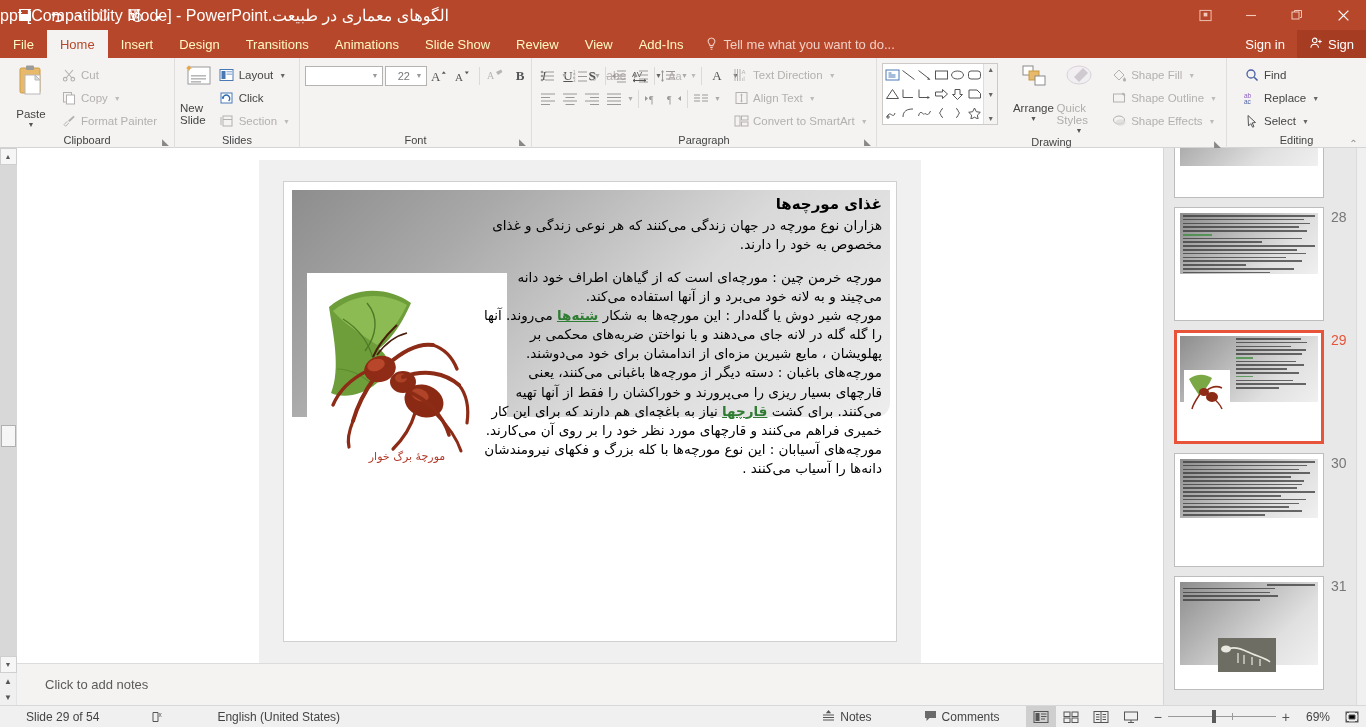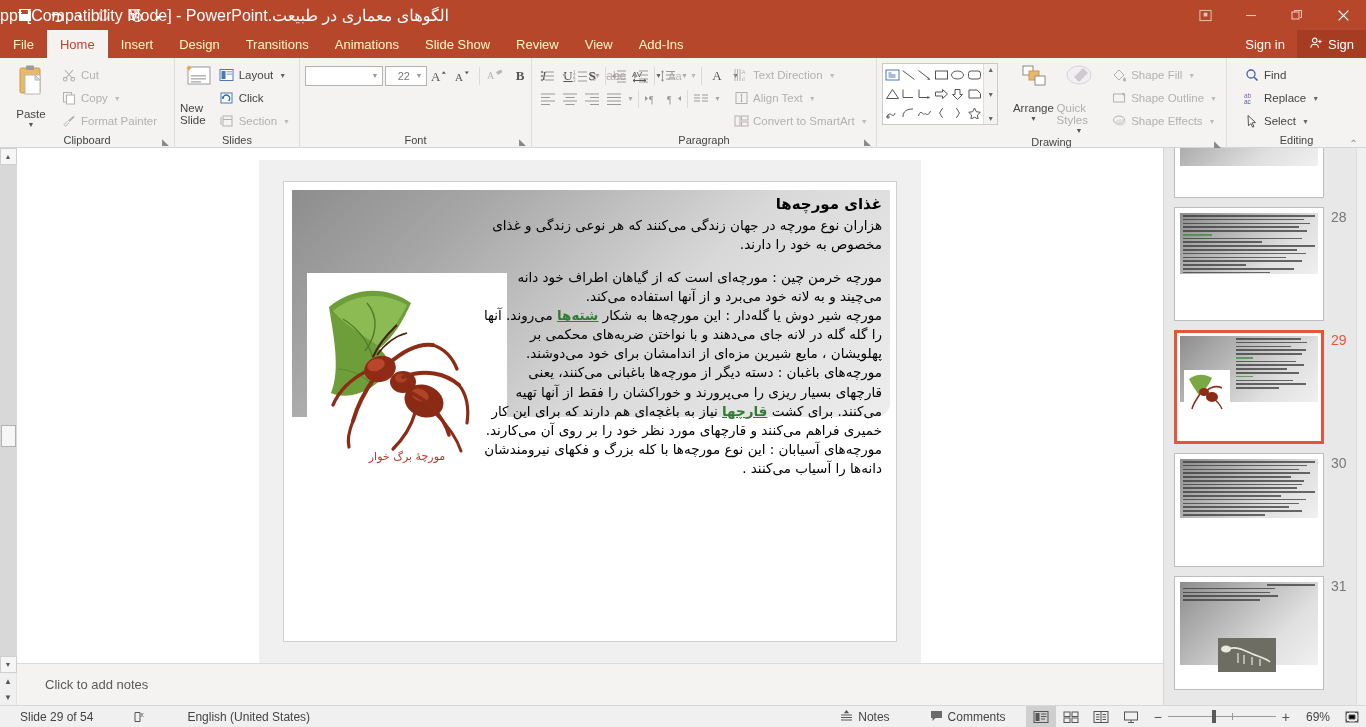--- a/index.html
+++ b/index.html
@@ -260,21 +260,21 @@
   .tp-scroll {
     width: 10px; background: #f0f0f0; border-left: 1px solid #dcdcdc;
   }
 
   
   .status {
     height: 22px; background: #f0f0f0; border-top: 1px solid #d8d8d8;
     display: flex; align-items: center; font-size: 12px; color: #444;
     flex: 0 0 22px;
   }
-  .st-item { padding: 0 20px; display: flex; align-items: center; gap: 5px; height: 22px; }
+  .st-item { padding: 0 26px; display: flex; align-items: center; gap: 5px; height: 22px; }
   .st-right { margin-left: auto; display: flex; align-items: center; height: 22px; }
   .viewbtn {
     width: 30px; height: 22px; display: flex; align-items: center;
     justify-content: center; color: #555;
   }
   .viewbtn.active { background: #cfcfcf; }
   .zoomctl { display: flex; align-items: center; gap: 6px; padding: 0 8px; }
   .zs-track { width: 108px; height: 22px; position: relative; display: flex; align-items: center; }
   .zs-line { width: 108px; height: 1px; background: #9a9a9a; }
   .zs-mid { position: absolute; left: 64px; width: 1px; height: 7px; background: #9a9a9a; }
@@ -346,20 +346,29 @@
   <div class="tab">File</div>
   <div class="tab active">Home</div>
   <div class="tab">Insert</div>
   <div class="tab">Design</div>
   <div class="tab">Transitions</div>
   <div class="tab">Animations</div>
   <div class="tab">Slide Show</div>
   <div class="tab">Review</div>
   <div class="tab">View</div>
   <div class="tab">Add-Ins</div>
+  <div class="tellme">
+    <span class="bulb">
+      <svg width="11" height="14" viewBox="0 0 11 14">
+          <path fill="none" stroke="currentColor" stroke-width="1.1" d="M5.5 1a3.4 3.4 0 012.2 6c-.5.5-.7 1-.7 1.6H4c0-.6-.2-1.1-.7-1.6A3.4 3.4 0 015.5 1z"></path>
+          <path stroke="currentColor" stroke-width="1.1" d="M4.2 10.5h2.6M4.6 12.3h1.8"></path>
+        </svg>
+    </span>
+    <span>Tell me what you want to do...</span>
+  </div>
   <div class="acct">
     <div class="signin">Sign in</div>
     <div class="share">
       <span>
         <svg width="14" height="14" viewBox="0 0 16 16">
             <circle cx="6.5" cy="5" r="2.6" fill="none" stroke="currentColor" stroke-width="1.2"></circle>
             <path fill="none" stroke="currentColor" stroke-width="1.2" d="M2.2 13.5c0-2.5 1.9-4 4.3-4s4.3 1.5 4.3 4"></path>
             <path stroke="currentColor" stroke-width="1.2" d="M12.5 4.2v4M10.5 6.2h4"></path>
           </svg>
       </span>

